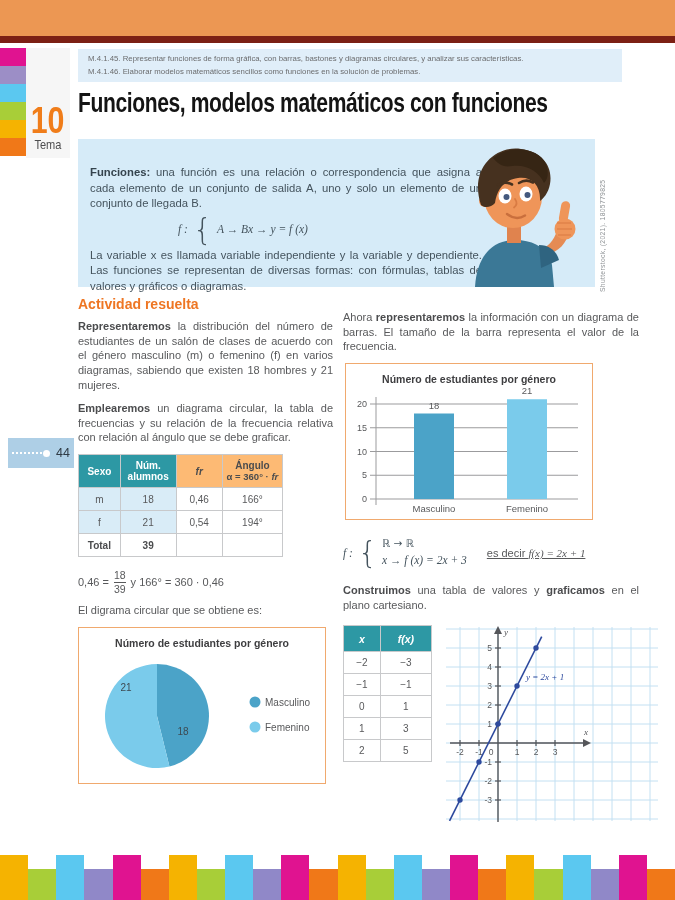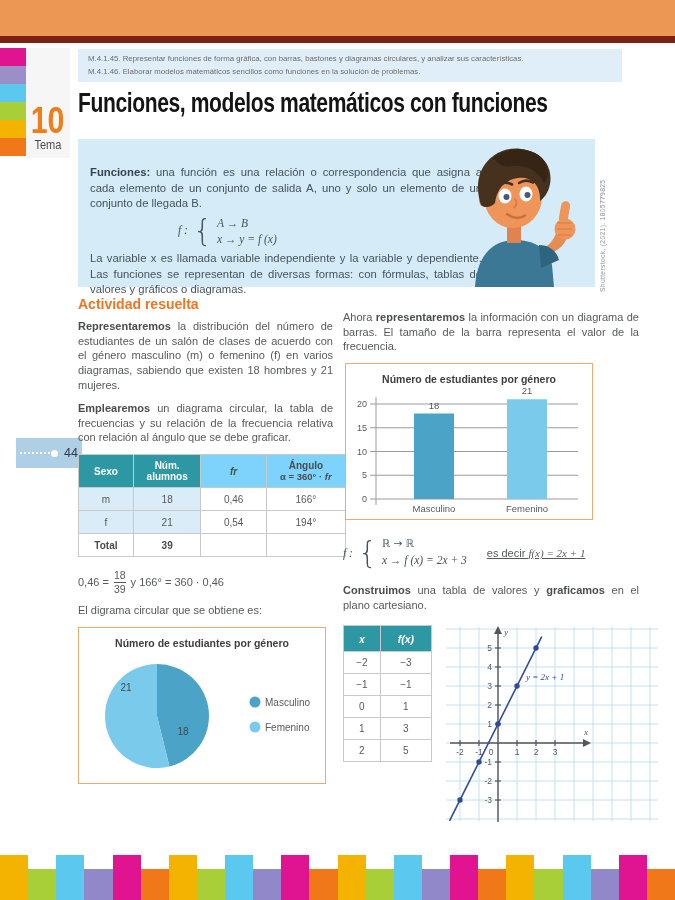--- a/index.html
+++ b/index.html
@@ -25,47 +25,47 @@
            color:#141414; letter-spacing:-.5px; transform:scaleX(.78); transform-origin:0 50%; }
 
   
   .defbox { position:absolute; left:78px; top:139px; width:517px; height:148px; background:#D6EBF8;
             padding:26px 12px; font-size:11.3px; line-height:1.38; color:#44535D; }
   .defbox .defp { width:392px; text-align:justify; }
   .defbox b { color:#35444E; }
   .formula1 { display:flex; align-items:center; gap:5px; margin:3px 0 3px 88px; }
   .mi { font-family:"Liberation Serif", serif; font-style:italic; font-size:11.5px; color:#44535D; }
   .brace { font-family:"DejaVu Sans", sans-serif; font-size:30px; font-weight:200; color:#44535D; line-height:1; }
-  .stack { display:flex; flex-direction:column; line-height:1.45; }
+  .stack { display:flex; flex-direction:row; line-height:1.45; }
   .defp2 { width:392px; text-align:justify; }
   .boy { position:absolute; right:2px; bottom:0; }
   .credit { position:absolute; left:599px; top:152px; height:140px; font-size:6.8px; color:#8F9396;
             writing-mode:vertical-rl; transform:rotate(180deg); letter-spacing:.3px; }
 
   
-  .page-tab { position:absolute; left:16px; top:438px; width:66px; height:30px; background:#AECFE6;
+  .page-tab { position:absolute; left:8px; top:438px; width:66px; height:30px; background:#AECFE6;
               display:flex; align-items:center; }
   .leader { width:30px; border-top:2px dotted #fff; margin-left:4px; }
   .dot { width:7px; height:7px; border-radius:50%; background:#fff; margin-left:1px; }
   .pnum { margin-left:6px; font-size:12.5px; color:#2F3B45; }
 
   
   .col-left { position:absolute; left:78px; top:296px; width:255px; }
   .col-right { position:absolute; left:343px; top:310px; width:318px; }
   .activity { color:#EE7623; font-size:14px; font-weight:bold; margin-bottom:7px; }
   .jp { font-size:11px; line-height:1.33; color:#58595B; text-align:justify; margin-bottom:9px; }
   .jp b { color:#4B4C4E; }
   .w296 { width:296px; }
 
   
-  table.freq { border-collapse:collapse; width:268px; font-size:10px; color:#58595B; margin:2px 0 9px 0; }
+  table.freq { border-collapse:collapse; width:205px; font-size:10px; color:#58595B; margin:2px 0 9px 0; }
   table.freq th, table.freq td { border:1px solid #C8C9CB; text-align:center; vertical-align:middle; }
   table.freq th { height:33px; font-size:10px; }
   table.freq th.teal { background:#2D98A4; color:#fff; font-weight:bold; }
-  table.freq th.white { background:#7dd3fc; color:#4B4C4E; }
+  table.freq th.white { background:#fdba74; color:#4B4C4E; }
   table.freq th .ang2 { font-weight:bold; font-size:9.5px; }
   table.freq td { height:23px; }
   table.freq td.shade { background:#D9ECF7; }
   table.freq tr.total td { font-weight:bold; color:#4B4C4E; }
   table.freq col.c1 { width:52px; } table.freq col.c2 { width:64px; }
   table.freq col.c3 { width:62px; } table.freq col.c4 { width:75px; }
 
   .nota-formula { display:flex; align-items:center; gap:5px; font-size:11px; color:#58595B; height:32px; margin-bottom:5px; }
   .frac { display:inline-flex; flex-direction:column; text-align:center; font-size:10.5px; line-height:1.15; }
   .frac .den { border-top:1px solid #58595B; }

